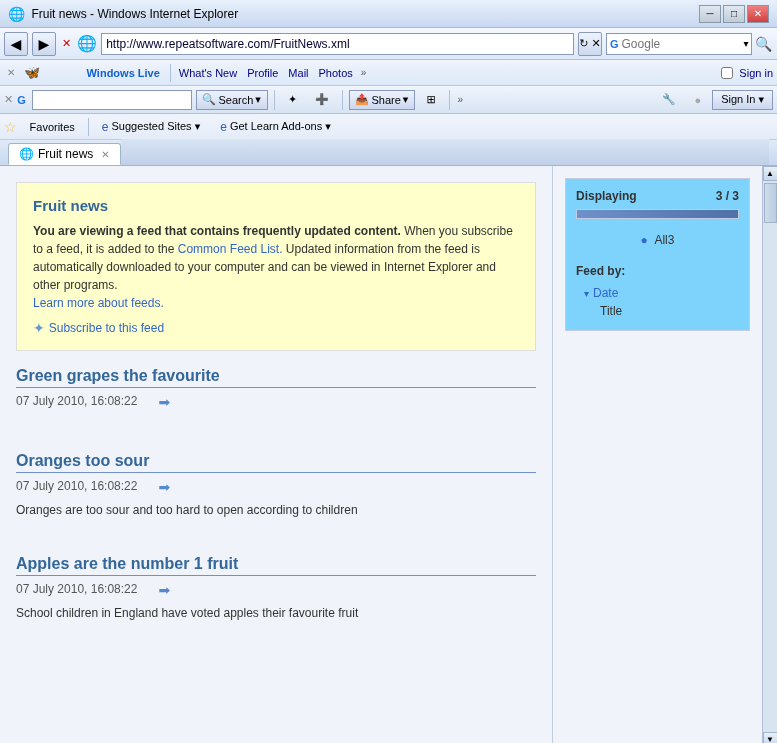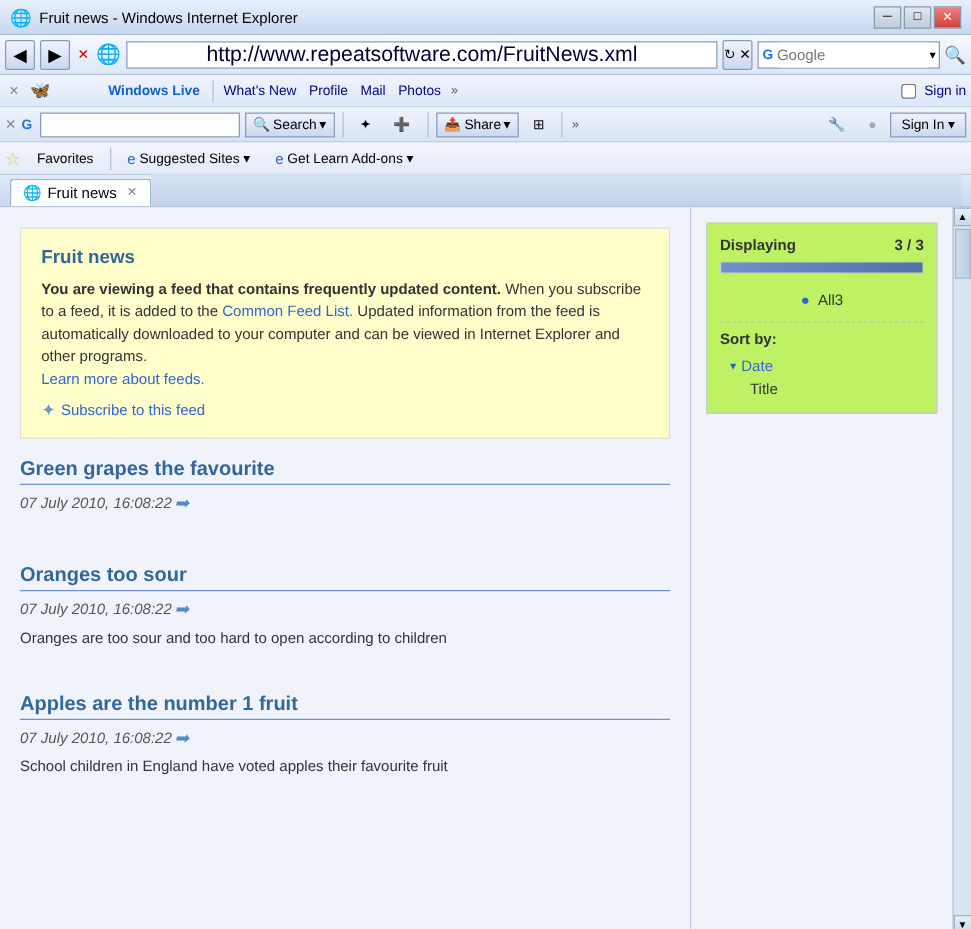--- a/index.html
+++ b/index.html
@@ -140,37 +140,37 @@
     .feed-link { color: #3366cc; text-decoration: none; font-size: 12px; display: flex; align-items: center; gap: 4px; }
     .star-icon { color: #6699cc; font-size: 14px; }
 
     
     .sidebar {
       width: 210px;
       background: #f0f4fa;
       border-left: 1px solid #c0cce0;
       padding: 12px;
     }
-    .sidebar-section { background: #bef264; border: 1px solid #c0cce0; padding: 10px; margin-bottom: 8px; }
+    .sidebar-section { background: #7dd3fc; border: 1px solid #c0cce0; padding: 10px; margin-bottom: 8px; }
     .sidebar-displaying { font-size: 12px; color: #333; font-weight: bold; margin-bottom: 6px; display: flex; justify-content: space-between; }
     .sidebar-progress { height: 10px; background: #e0e8f0; border: 1px solid #c0cce0; margin-bottom: 10px; }
     .sidebar-progress-fill { height: 100%; background: linear-gradient(to right, #7090cc, #5070aa); width: 100%; }
     .sidebar-all { font-size: 12px; display: flex; justify-content: center; align-items: center; padding: 4px 0; color: #333; }
     .sidebar-all-dot { color: #3366cc; margin-right: 4px; }
     .sidebar-divider { border-top: 1px dashed #b0c0d8; margin: 6px 0; }
     .sidebar-sort { font-size: 12px; color: #333; font-weight: bold; margin-bottom: 6px; }
     .sidebar-sort-item { font-size: 12px; padding: 2px 8px; color: #333; cursor: pointer; display: flex; align-items: center; gap: 4px; }
     .sidebar-sort-item.selected { color: #3366cc; }
     .sort-arrow { color: #3366cc; font-size: 10px; }
 
     
     .article { margin-bottom: 20px; padding-bottom: 16px; }
     .article-title { font-size: 16px; color: #336699; font-weight: bold; text-decoration: none; display: block; margin-bottom: 2px; }
     .article-divider { height: 1px; background: #7090cc; margin-bottom: 6px; }
-    .article-meta { font-size: 12px; color: #555; display: flex; align-items: center; gap: 2px; margin-bottom: 6px; font-style: italic; }
+    .article-meta { font-size: 12px; color: #555; display: flex; align-items: flex-start; gap: 21px; margin-bottom: 6px; }
     .article-arrow { color: #5588cc; font-size: 14px; }
     .article-text { font-size: 12px; color: #333; line-height: 1.5; }
 
     
     .scrollbar-track {
       width: 15px;
       background: #d8e4f0;
       border-left: 1px solid #b0c0d8;
       display: flex;
       flex-direction: column;
@@ -210,21 +210,21 @@
     <button class="title-bar-btn">□</button>
     <button class="title-bar-btn close">✕</button>
   </div>
 </div>
 
 <div class="nav-bar">
   <button class="nav-btn">◀</button>
   <button class="nav-btn">▶</button>
   <span style="font-size:11px; color:#cc0000; cursor:pointer; padding:0 2px;">✕</span>
   <span style="font-size:16px;">🌐</span>
-  <input class="address-bar" type="text" style="flex: 1 1 0%; height: 22px; border: 1px solid rgb(136, 153, 187); padding: 0px 4px; font-size: 17px; background: rgb(255, 255, 255); text-align: center;" value="http://www.repeatsoftware.com/FruitNews.xml">
+  <input class="address-bar" type="text" style="flex: 1 1 0%; height: 22px; border: 1px solid rgb(136, 153, 187); padding: 0px 4px; font-size: 12px; background: rgb(255, 255, 255);" value="http://www.repeatsoftware.com/FruitNews.xml">
   <button class="nav-btn" style="font-size:11px;">↻ ✕</button>
   <div class="search-box-container">
     <span style="font-size:11px; font-weight:bold; color:#1a73e8; padding:0 3px;">G</span>
     <input class="search-input-nav" type="text" placeholder="Google" style="">
     <span style="font-size:10px; padding:0 2px; cursor:pointer;">▾</span>
   </div>
   <span style="font-size:14px; color:#555;">🔍</span>
 </div>
 
 <div class="wl-bar">
@@ -365,21 +365,21 @@
       </div>
       <div class="sidebar-all">
         <span>
           <span class="sidebar-all-dot">●</span>
           <span>All</span>
         </span>
         <span>3</span>
       </div>
       <div class="sidebar-divider"></div>
       <div>
-        <div class="sidebar-sort">Sort by:</div>
+        <div class="sidebar-sort">Feed by:</div>
         <div class="sidebar-sort-item selected">
           <span class="sort-arrow">▾</span>
           <span>Date</span>
         </div>
         <div class="sidebar-sort-item">
           <span style="margin-left:12px;"></span>
           <span>Title</span>
         </div>
       </div>
     </div>

